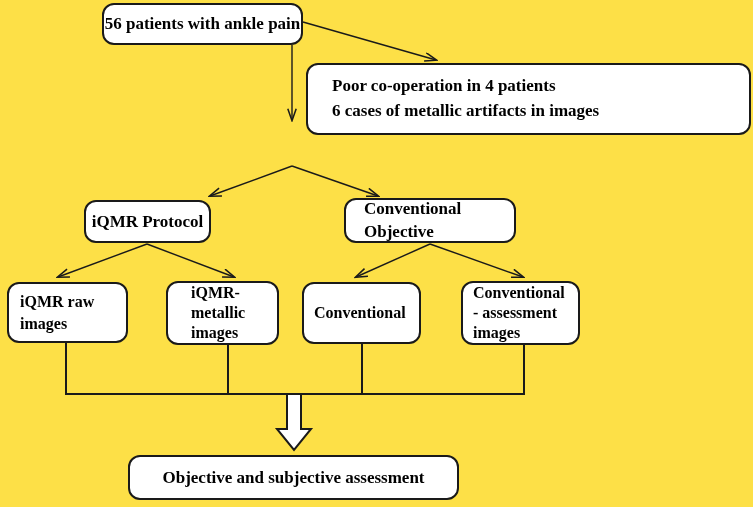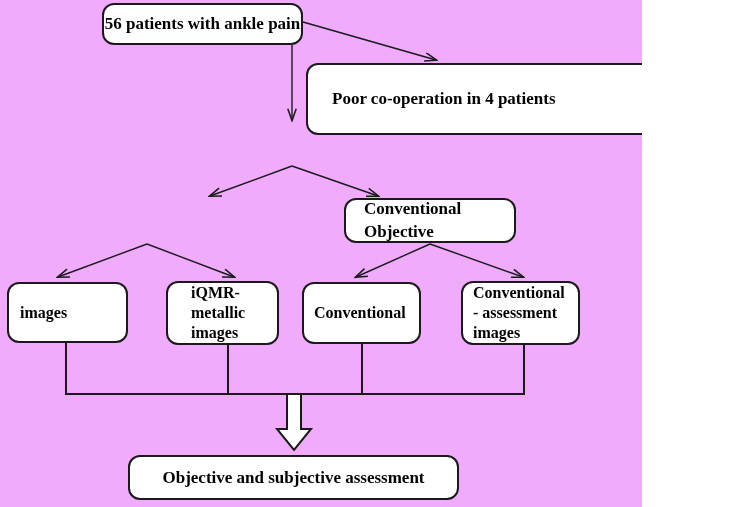--- a/index.html
+++ b/index.html
@@ -3,23 +3,23 @@
 <meta charset="utf-8">
 <title>Study flow diagram</title>
 <style>
   html, body {
     margin: 0;
     padding: 0;
     background: #ffffff;
   }
   #canvas {
     position: relative;
-    width: 642px;
+    width: 753px;
     height: 507px;
-    background: #f0abfc;
+    background: #fde047;
     overflow: hidden;
     font-family: "Liberation Serif", "DejaVu Serif", serif;
   }
   #connectors {
     position: absolute;
     left: 0;
     top: 0;
     width: 753px;
     height: 507px;
     pointer-events: none;
@@ -136,30 +136,35 @@
 
     <path d="M287,394 L287,429 L277,429 L294,450 L311,429 L301,429 L301,394 Z" fill="#ffffff" stroke="#1a1a1a" stroke-width="2" stroke-linejoin="miter"></path>
   </svg>
 
   <div class="node center" id="node-total">
     <span class="line">56 patients with ankle pain</span>
   </div>
 
   <div class="node leftalign" id="node-excluded">
     <span class="line">Poor co-operation in 4 patients</span>
+    <span class="line">6 cases of metallic artifacts in images</span>
   </div>
 
 
+  <div class="node center" id="node-iqmr-protocol">
+    <span class="line">iQMR Protocol</span>
+  </div>
 
   <div class="node leftalign" id="node-conventional-protocol">
     <span class="line">Conventional</span>
     <span class="line">Objective</span>
   </div>
 
   <div class="node leftalign" id="node-iqmr-raw">
+    <span class="line">iQMR raw</span>
     <span class="line">images</span>
   </div>
 
   <div class="node leftalign" id="node-iqmr-processed">
     <span class="line">iQMR-</span>
     <span class="line">metallic</span>
     <span class="line">images</span>
   </div>
 
   <div class="node leftalign" id="node-conv-raw">

